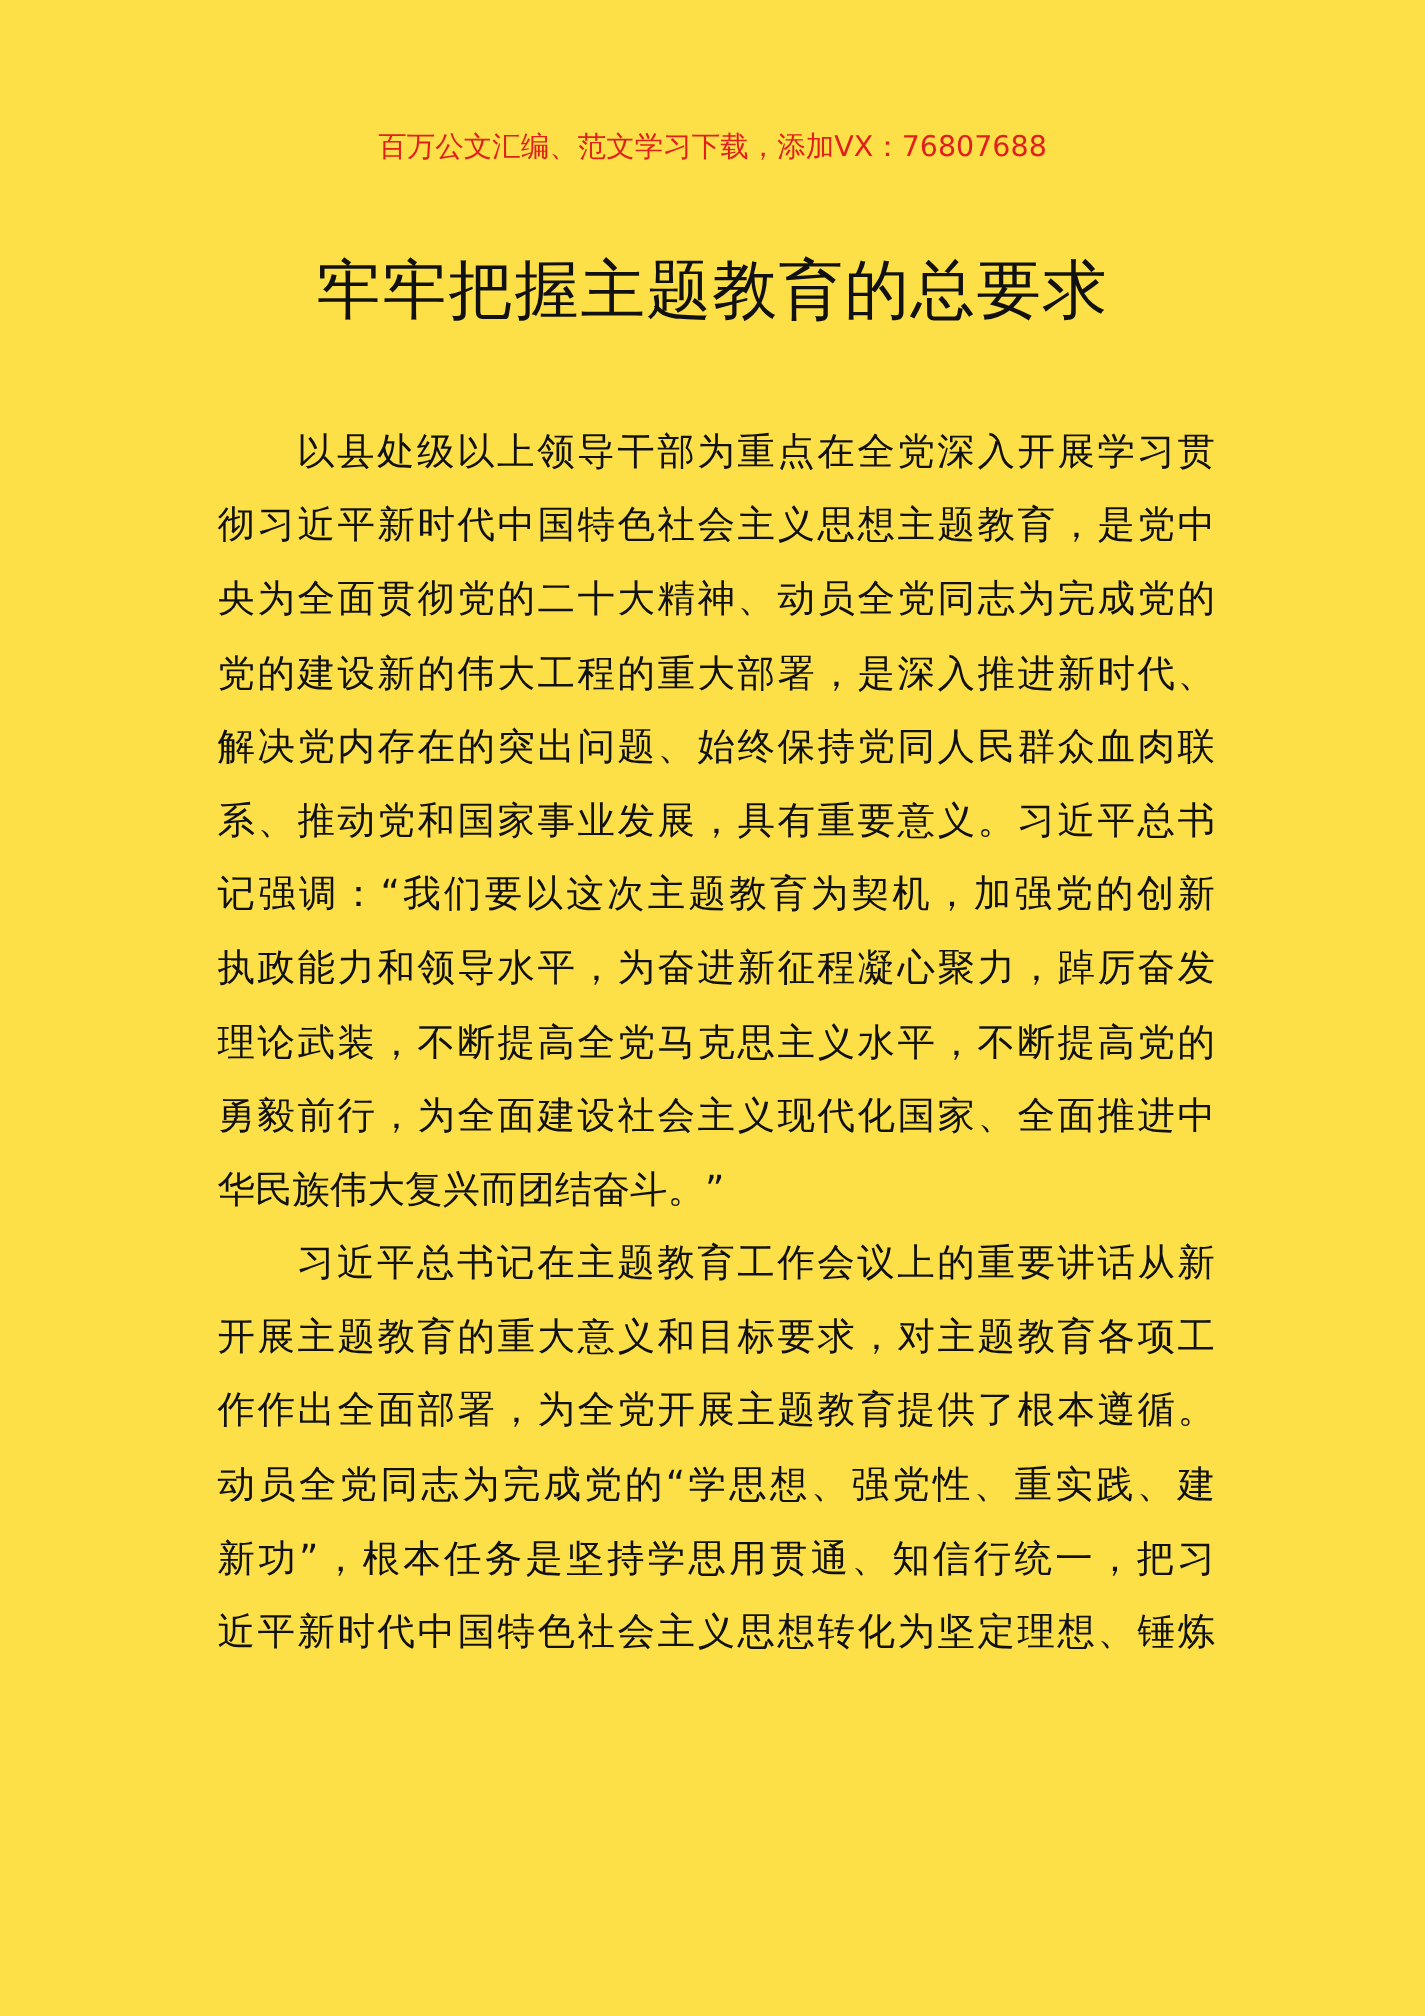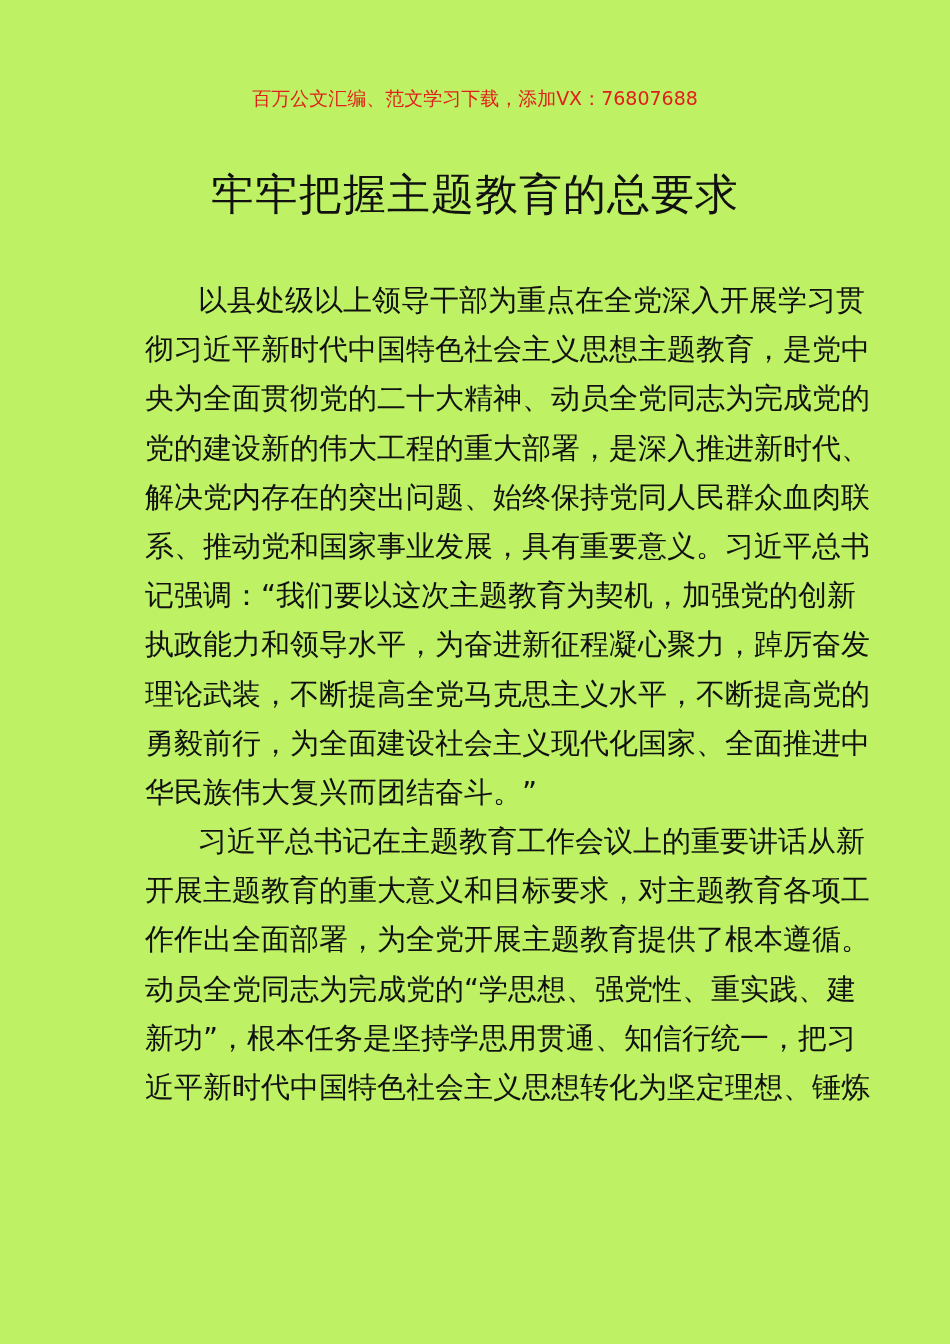--- a/index.html
+++ b/index.html
@@ -12,21 +12,21 @@
       height: 1344px;
       position: relative;
       overflow: hidden;
       font-family: "DejaVu Sans", "Liberation Sans", sans-serif;
     }
     .page {
       position: absolute;
       left: 0; top: 0;
       width: 950px;
       height: 1344px;
-      background: #bef264;
+      background: #fde047;
     }
     .header-note {
       position: absolute;
       top: 84px;
       left: 0;
       width: 950px;
       text-align: center;
       color: #e0201c;
       font-size: 19px;
       line-height: 28px;
@@ -42,21 +42,21 @@
       font-size: 43px;
       line-height: 48px;
       letter-spacing: 1px;
     }
     .body-text {
       position: absolute;
       top: 276px;
       left: 145px;
       width: 665px;
       color: #111111;
-      font-size: 29px;
+      font-size: 25px;
     }
     .line {
       height: 49.2px;
       line-height: 49.2px;
       white-space: nowrap;
       text-align: justify;
       text-align-last: justify;
       display: block;
     }
     .line.last {

